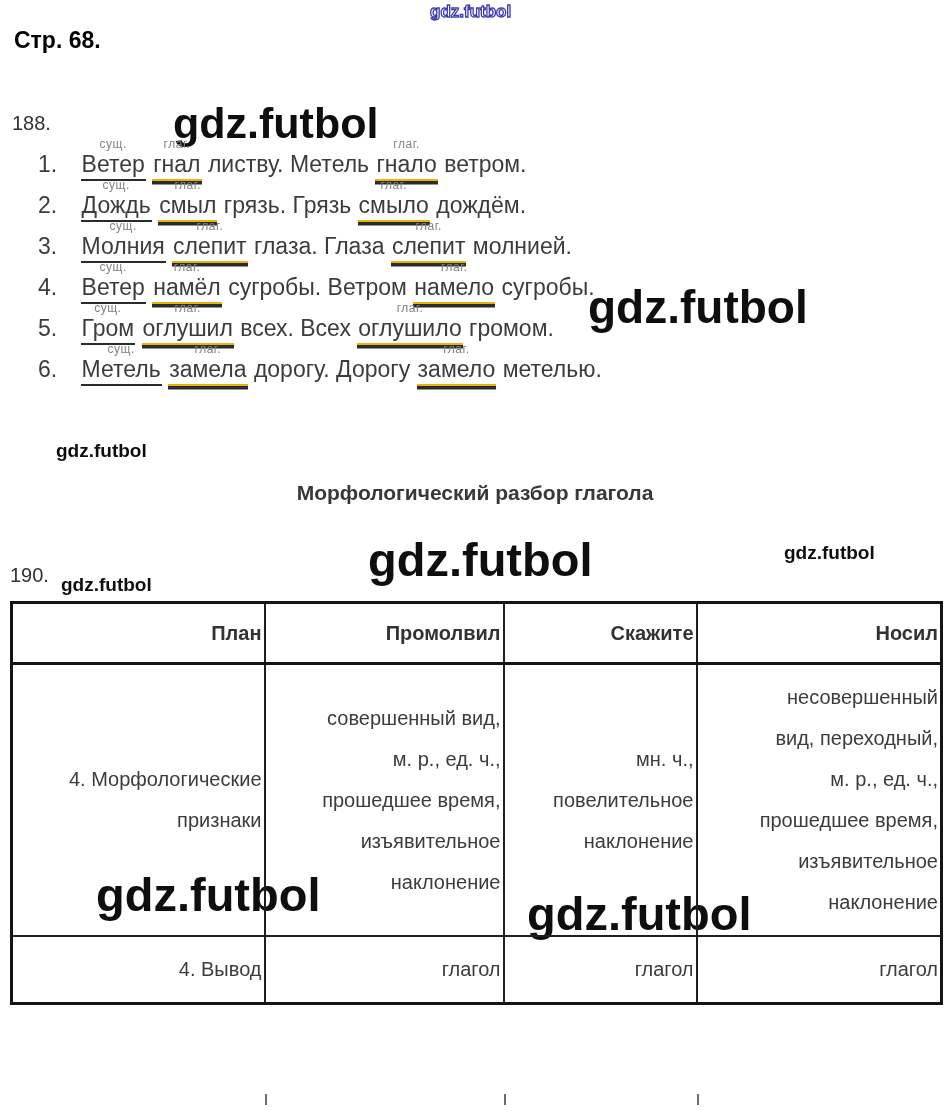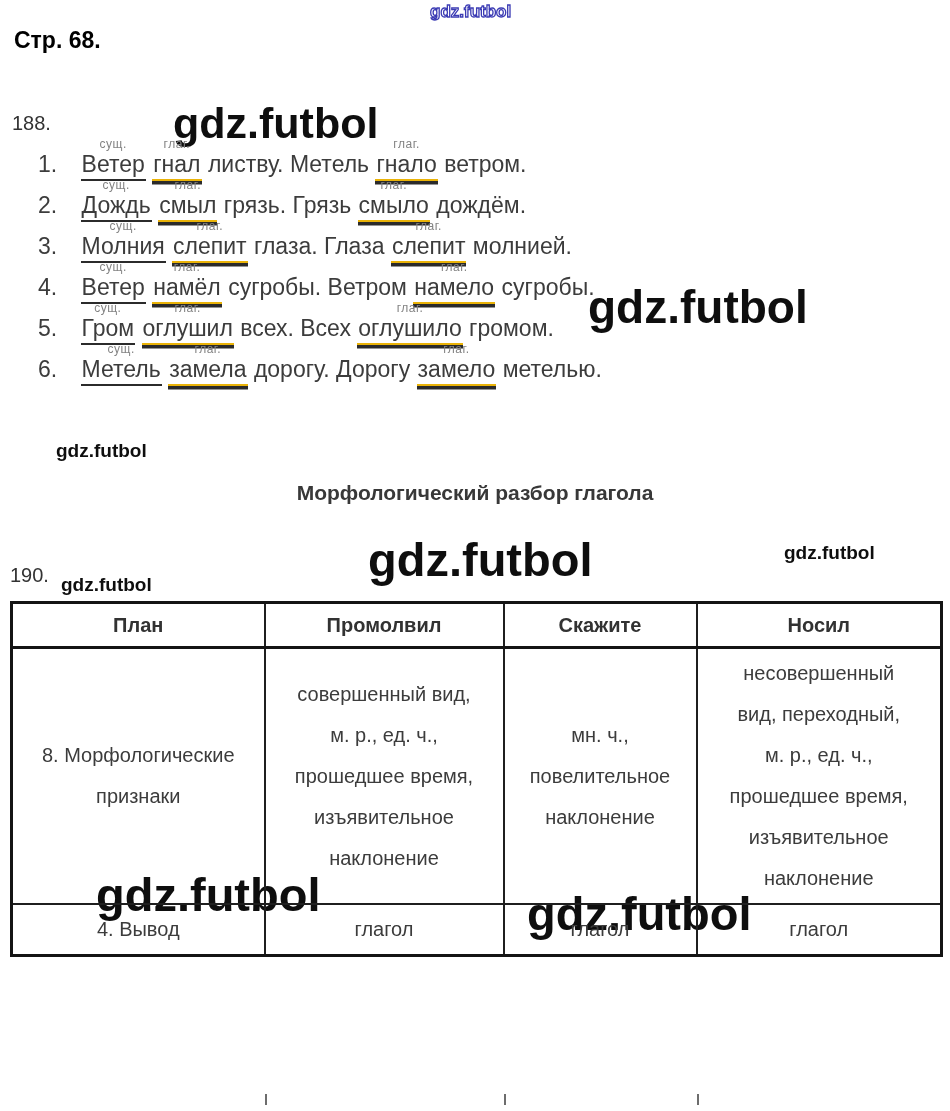--- a/index.html
+++ b/index.html
@@ -72,23 +72,23 @@
   table.analysis {
     width: 100%;
     border-collapse: collapse;
     table-layout: fixed;
     border: 3px solid #141414;
     font-size: 20px;
     color: #3c3c3c;
   }
   table.analysis th, table.analysis td {
     border: 2px solid #1f1f1f;
-    text-align: center;
+    text-align: right;
     vertical-align: middle;
-    padding: 4px 2px;
+    padding: 12px 2px;
   }
   table.analysis th {
     font-weight: bold;
     color: #323232;
     border-bottom: 3px solid #141414;
     height: 34px;
   }
   .cell-line { line-height: 41px; }
 
   .stub {
@@ -141,21 +141,21 @@
         <tr>
           <th>План</th>
           <th>Промолвил</th>
           <th>Скажите</th>
           <th>Носил</th>
         </tr>
       </thead>
       <tbody id="tbl-body">
           <tr style="height: 245px;">
             <td>
-              <div class="cell-line">8. Морфологические</div>
+              <div class="cell-line">4. Морфологические</div>
               <div class="cell-line">признаки</div>
             </td>
             <td>
               <div class="cell-line">совершенный вид,</div>
               <div class="cell-line">м. р., ед. ч.,</div>
               <div class="cell-line">прошедшее время,</div>
               <div class="cell-line">изъявительное</div>
               <div class="cell-line">наклонение</div>
             </td>
             <td>

